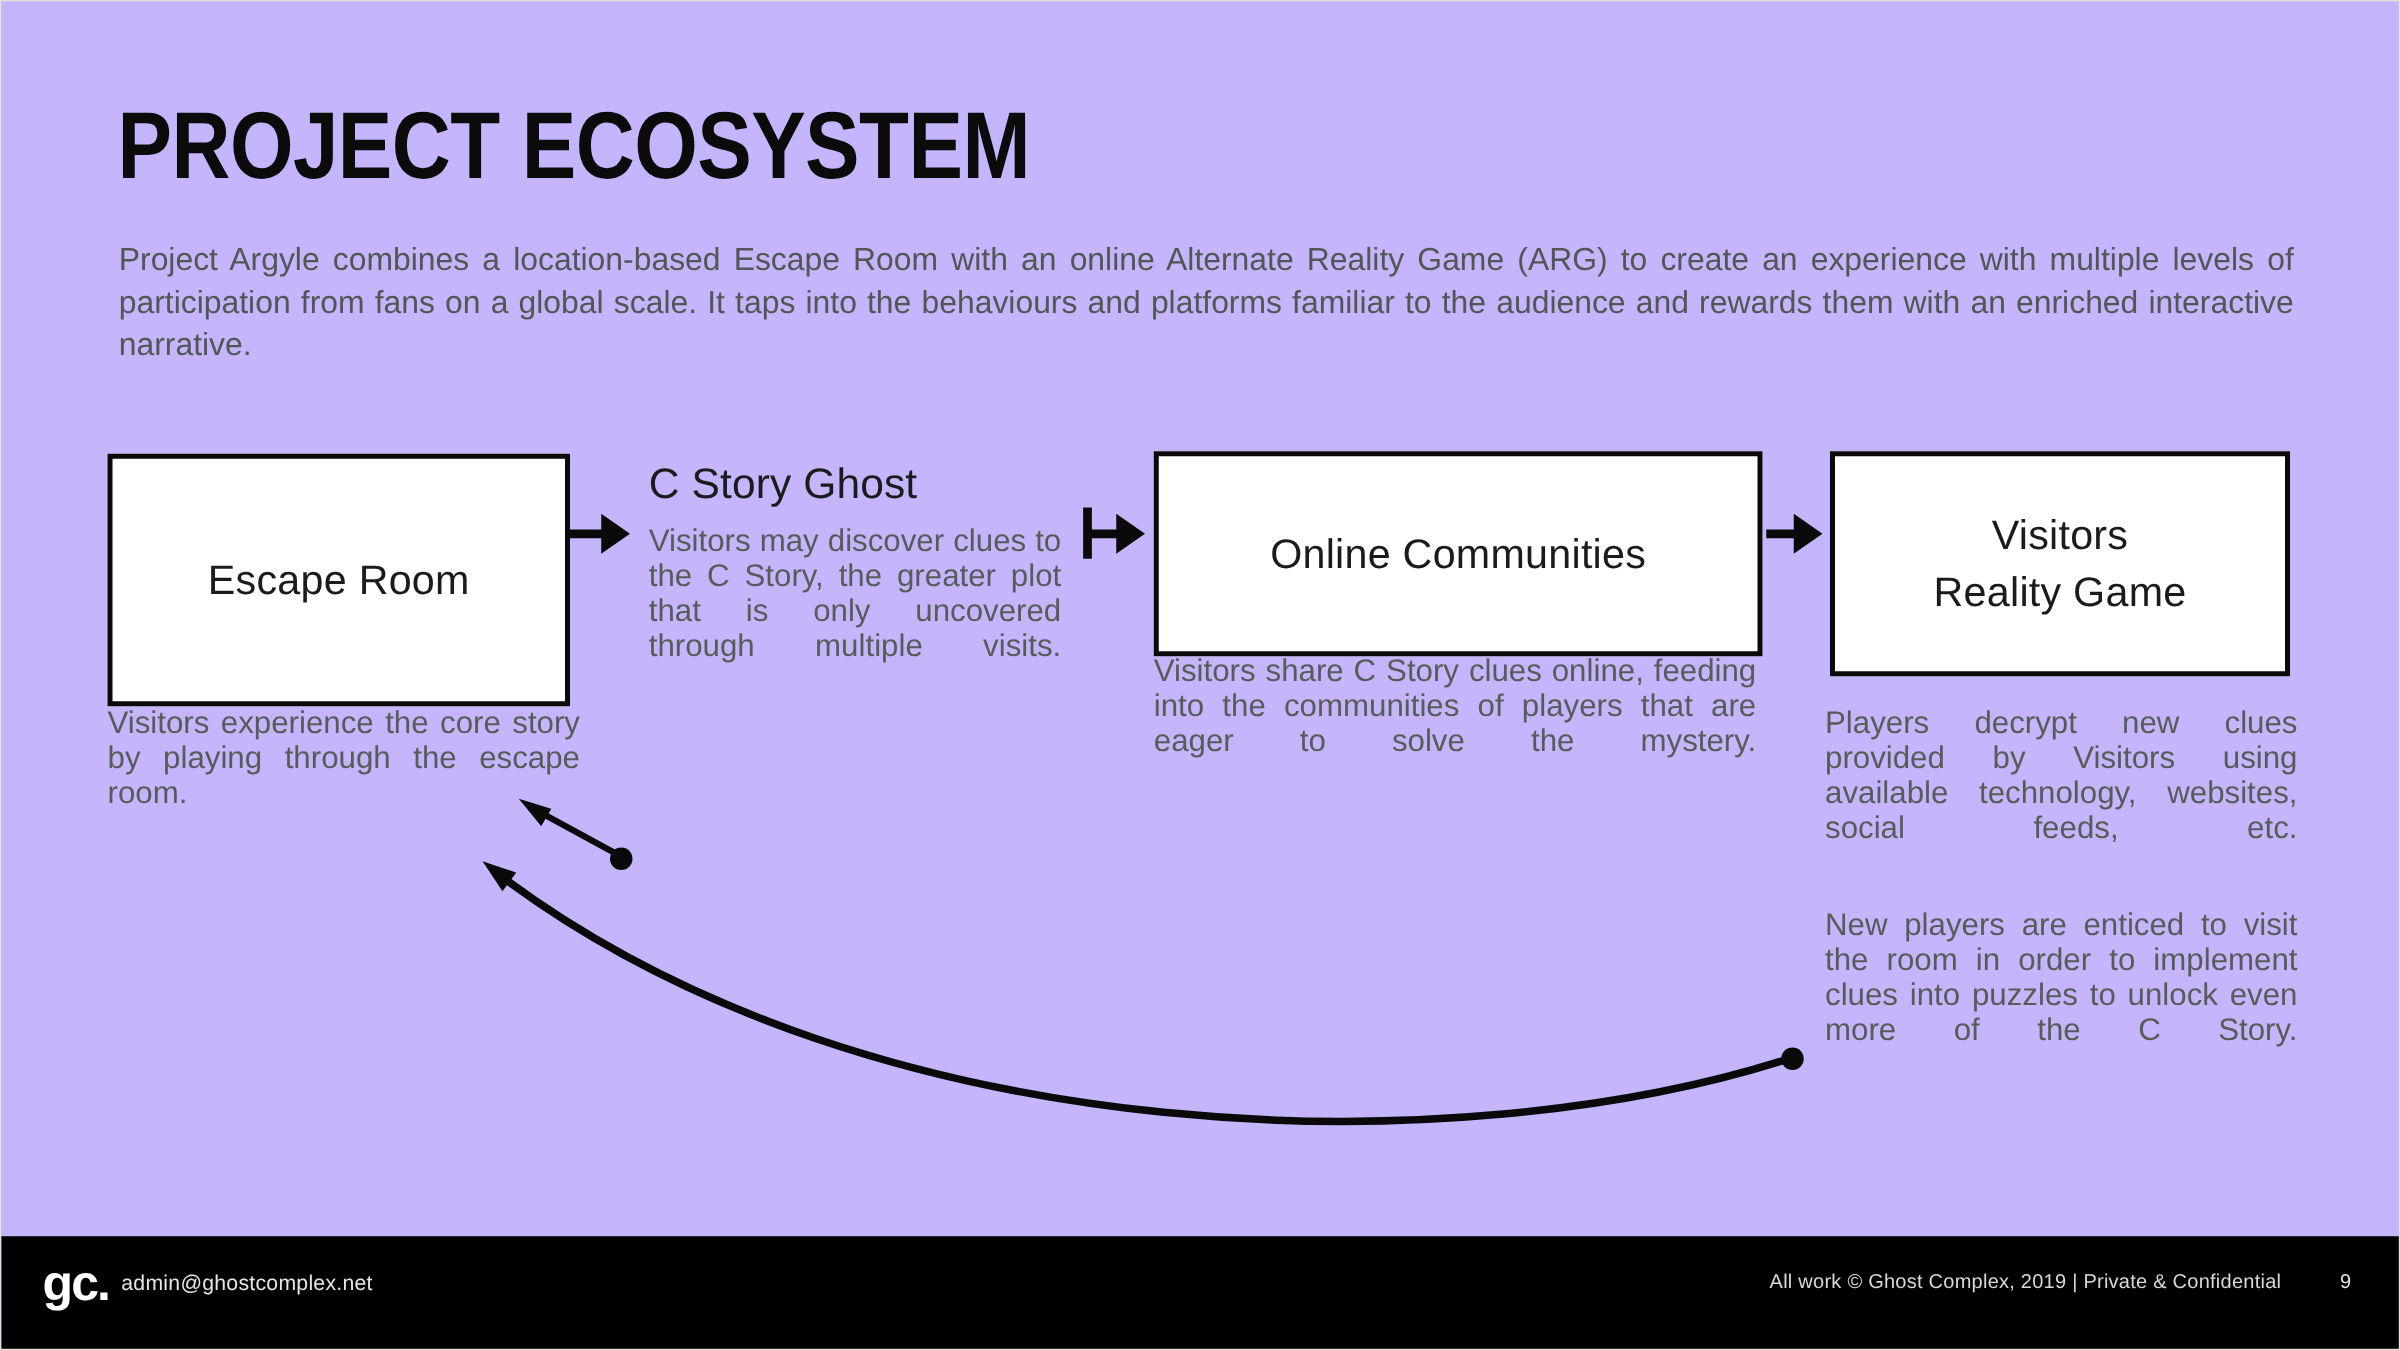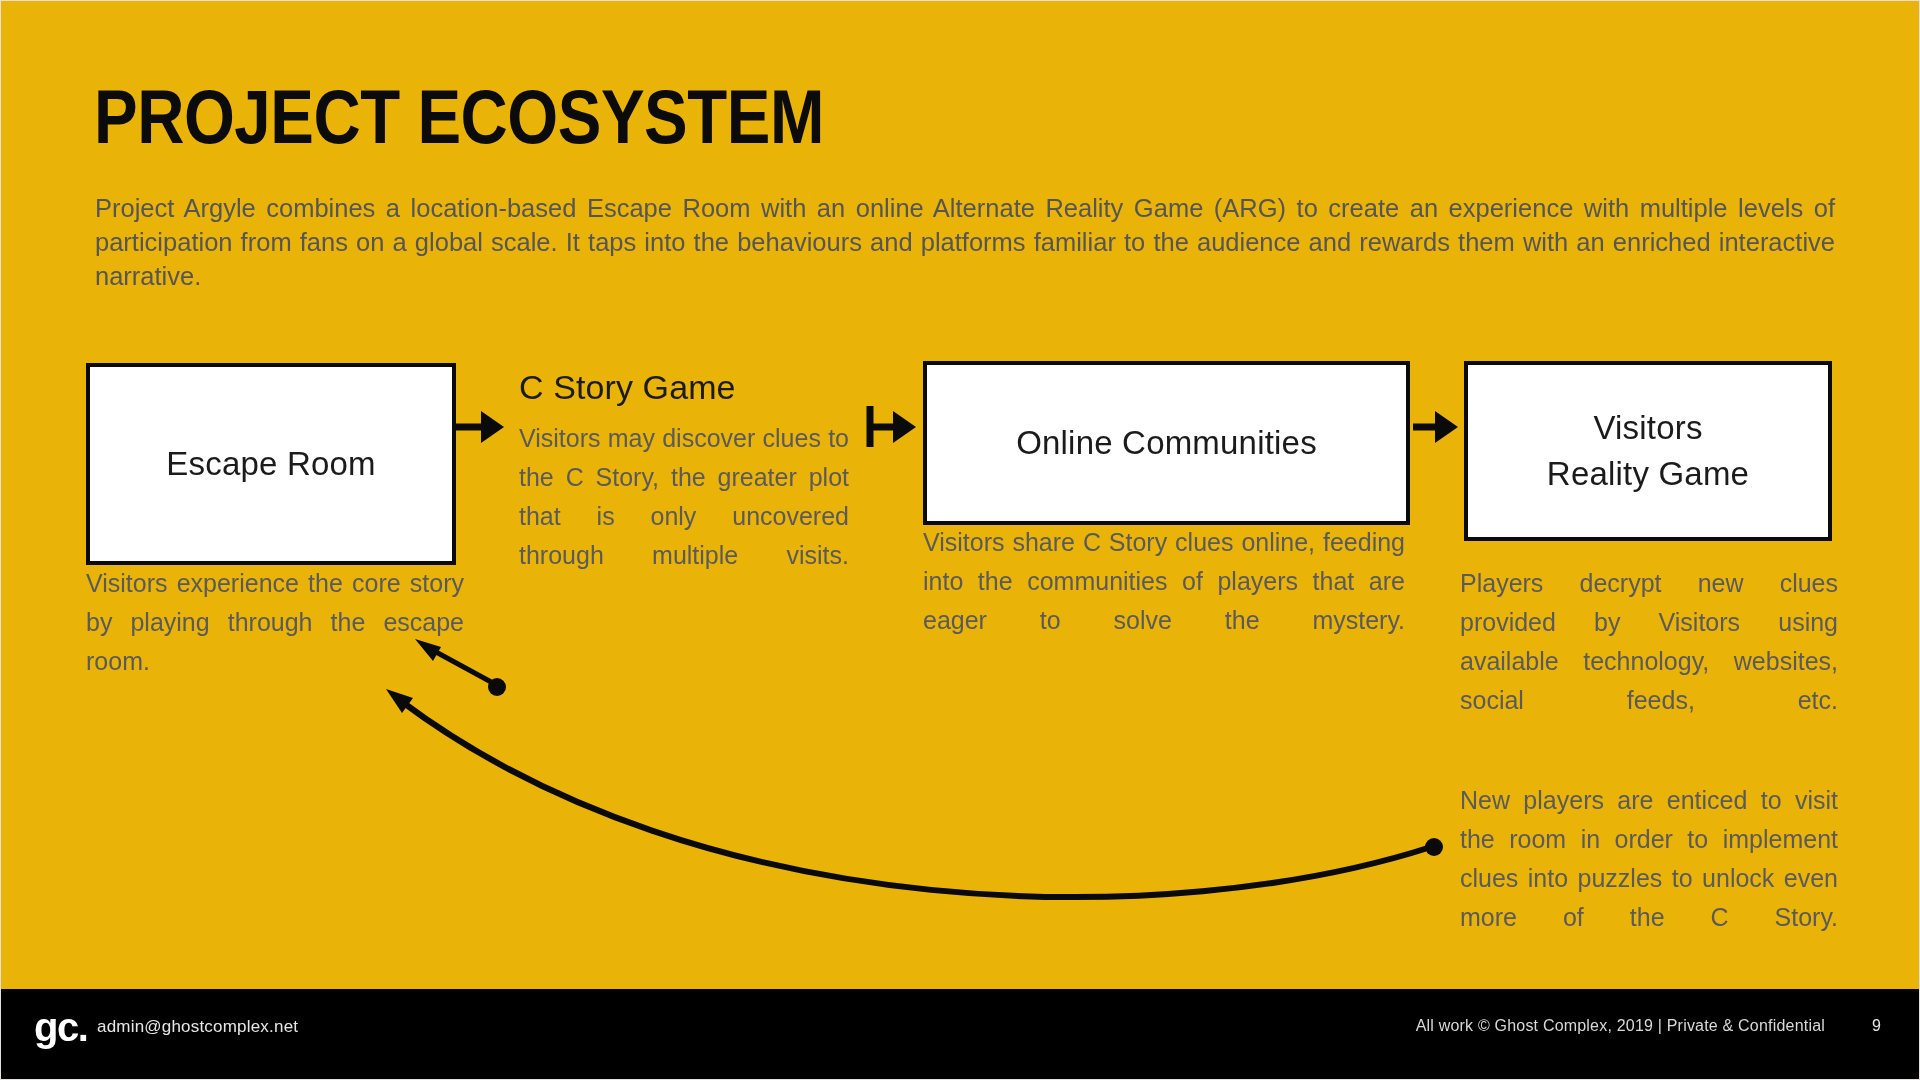--- a/index.html
+++ b/index.html
@@ -7,21 +7,21 @@
     padding: 0;
     background: #ffffff;
   }
   body {
     font-family: "Liberation Sans", sans-serif;
   }
   #slide {
     position: relative;
     width: 1920px;
     height: 1080px;
-    background: #eab308;
+    background: #c4b5fd;
     overflow: hidden;
     border: 1px solid #e3e0de;
     box-sizing: border-box;
     text-decoration: underline;
   }
 
   
   #title {
     position: absolute;
     left: 93px;
@@ -99,21 +99,21 @@
     letter-spacing: 0.1px;
   }
   #heading-c-story {
     left: 518px;
     top: 367px;
   }
 
   .caption {
     position: absolute;
     font-size: 25px;
-    line-height: 39px;
+    line-height: 28px;
     color: #5a5a5a;
     text-align: justify;
     font-weight: 400;
   }
   .caption p {
     margin: 0 0 22px 0;
     text-align: justify;
   }
   .caption p:last-child { margin-bottom: 0; }
   .caption p::after {
@@ -211,21 +211,21 @@
   <div id="intro">Project Argyle combines a location-based Escape Room with an online Alternate Reality Game (ARG) to create an experience with multiple levels of participation from fans on a global scale. It taps into the behaviours and platforms familiar to the audience and rewards them with an enriched interactive narrative.</div>
 
   <div class="node-box" id="box-escape-room">
     <span>Escape Room</span>
   </div>
 
   <div class="caption" id="caption-escape-room">
     <p>Visitors experience the core story by playing through the escape room.</p>
   </div>
 
-  <div class="col-heading" id="heading-c-story">C Story Game</div>
+  <div class="col-heading" id="heading-c-story">C Story Ghost</div>
 
   <div class="caption" id="caption-c-story">
     <p>Visitors may discover clues to the C Story, the greater plot that is only uncovered through multiple visits.</p>
   </div>
 
   <div class="node-box" id="box-online-communities">
     <span>Online Communities</span>
   </div>
 
   <div class="caption" id="caption-online-communities">

